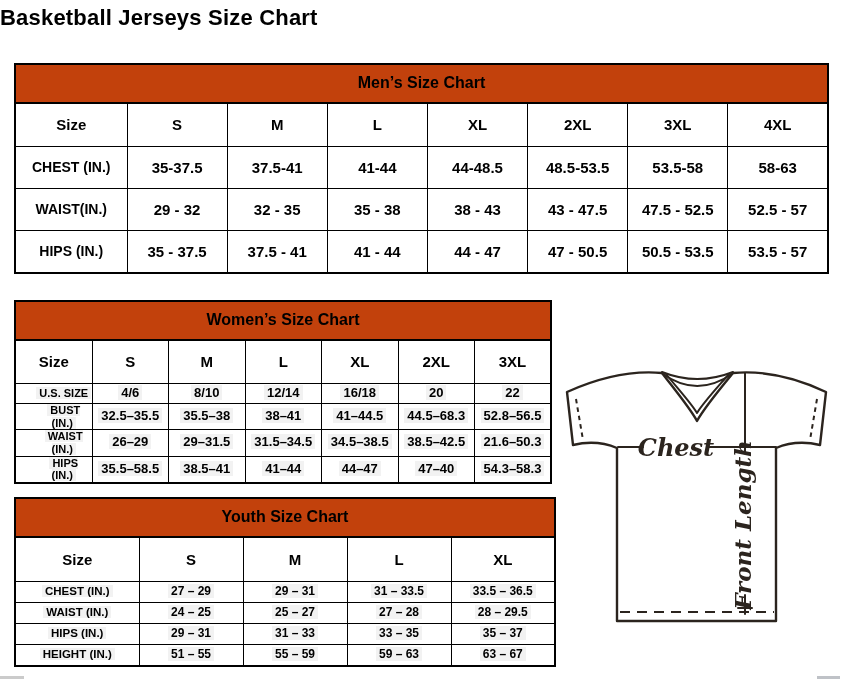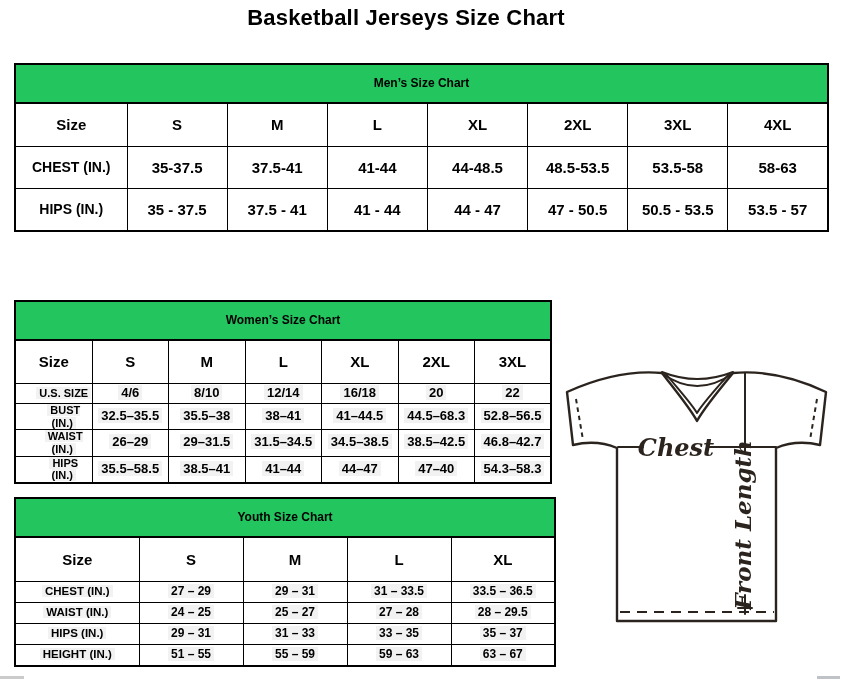--- a/index.html
+++ b/index.html
@@ -2,27 +2,27 @@
 <html><head>
 <meta charset="utf-8">
 <style>
   html,body{margin:0;padding:0;background:#fff;}
   #stage{
     position:relative;width:843px;height:679px;background:#fff;overflow:hidden;
     font-family:"Liberation Sans",sans-serif;color:#000;
   }
   
   #page-title{
-    position:absolute;left:0;top:5px;width:812px;text-align:center;
+    position:absolute;left:0;top:5px;width:812px;
     font-size:22px;font-weight:bold;letter-spacing:.2px;
   }
   
   table{position:absolute;border-collapse:collapse;table-layout:fixed;background:#fff;border:2px solid #000;}
   th,td{border:1px solid #000;font-weight:bold;text-align:center;vertical-align:middle;padding:0;line-height:1.15;}
-  tr.title-row th{background:#22c55e;font-size:12px;height:37px;border-bottom:2px solid #000;}
+  tr.title-row th{background:#c2410c;font-size:16px;height:37px;border-bottom:2px solid #000;}
   col.label-col{}
   
   #men-table{left:14px;top:63px;width:815px;}
   #men-table col.label-col{width:112px;}
   #men-table tr.header-row th{height:42px;font-size:15px;}
   #men-table tr.data-row th{height:41px;font-size:14px;}
   #men-table tr.data-row td{height:41px;font-size:15px;}
   
   #women-table{left:14px;top:300px;width:538px;}
   #women-table col.label-col{width:77px;}
@@ -85,20 +85,30 @@
           <th>CHEST (IN.)</th>
           <td>35-37.5</td>
           <td>37.5-41</td>
           <td>41-44</td>
           <td>44-48.5</td>
           <td>48.5-53.5</td>
           <td>53.5-58</td>
           <td>58-63</td>
         </tr>
         <tr class="data-row">
+          <th>WAIST(IN.)</th>
+          <td>29 - 32</td>
+          <td>32 - 35</td>
+          <td>35 - 38</td>
+          <td>38 - 43</td>
+          <td>43 - 47.5</td>
+          <td>47.5 - 52.5</td>
+          <td>52.5 - 57</td>
+        </tr>
+        <tr class="data-row">
           <th>HIPS (IN.)</th>
           <td>35 - 37.5</td>
           <td>37.5 - 41</td>
           <td>41 - 44</td>
           <td>44 - 47</td>
           <td>47 - 50.5</td>
           <td>50.5 - 53.5</td>
           <td>53.5 - 57</td>
         </tr>
       </tbody>
@@ -145,21 +155,21 @@
           <td><span class="hl">44.5–68.3</span></td>
           <td><span class="hl">52.8–56.5</span></td>
         </tr>
         <tr class="data-row">
           <th><span class="hl">WAIST (IN.)</span></th>
           <td><span class="hl">26–29</span></td>
           <td><span class="hl">29–31.5</span></td>
           <td><span class="hl">31.5–34.5</span></td>
           <td><span class="hl">34.5–38.5</span></td>
           <td><span class="hl">38.5–42.5</span></td>
-          <td><span class="hl">46.8–42.7</span></td>
+          <td><span class="hl">21.6–50.3</span></td>
         </tr>
         <tr class="data-row">
           <th><span class="hl">HIPS (IN.)</span></th>
           <td><span class="hl">35.5–58.5</span></td>
           <td><span class="hl">38.5–41</span></td>
           <td><span class="hl">41–44</span></td>
           <td><span class="hl">44–47</span></td>
           <td><span class="hl">47–40</span></td>
           <td><span class="hl">54.3–58.3</span></td>
         </tr>

